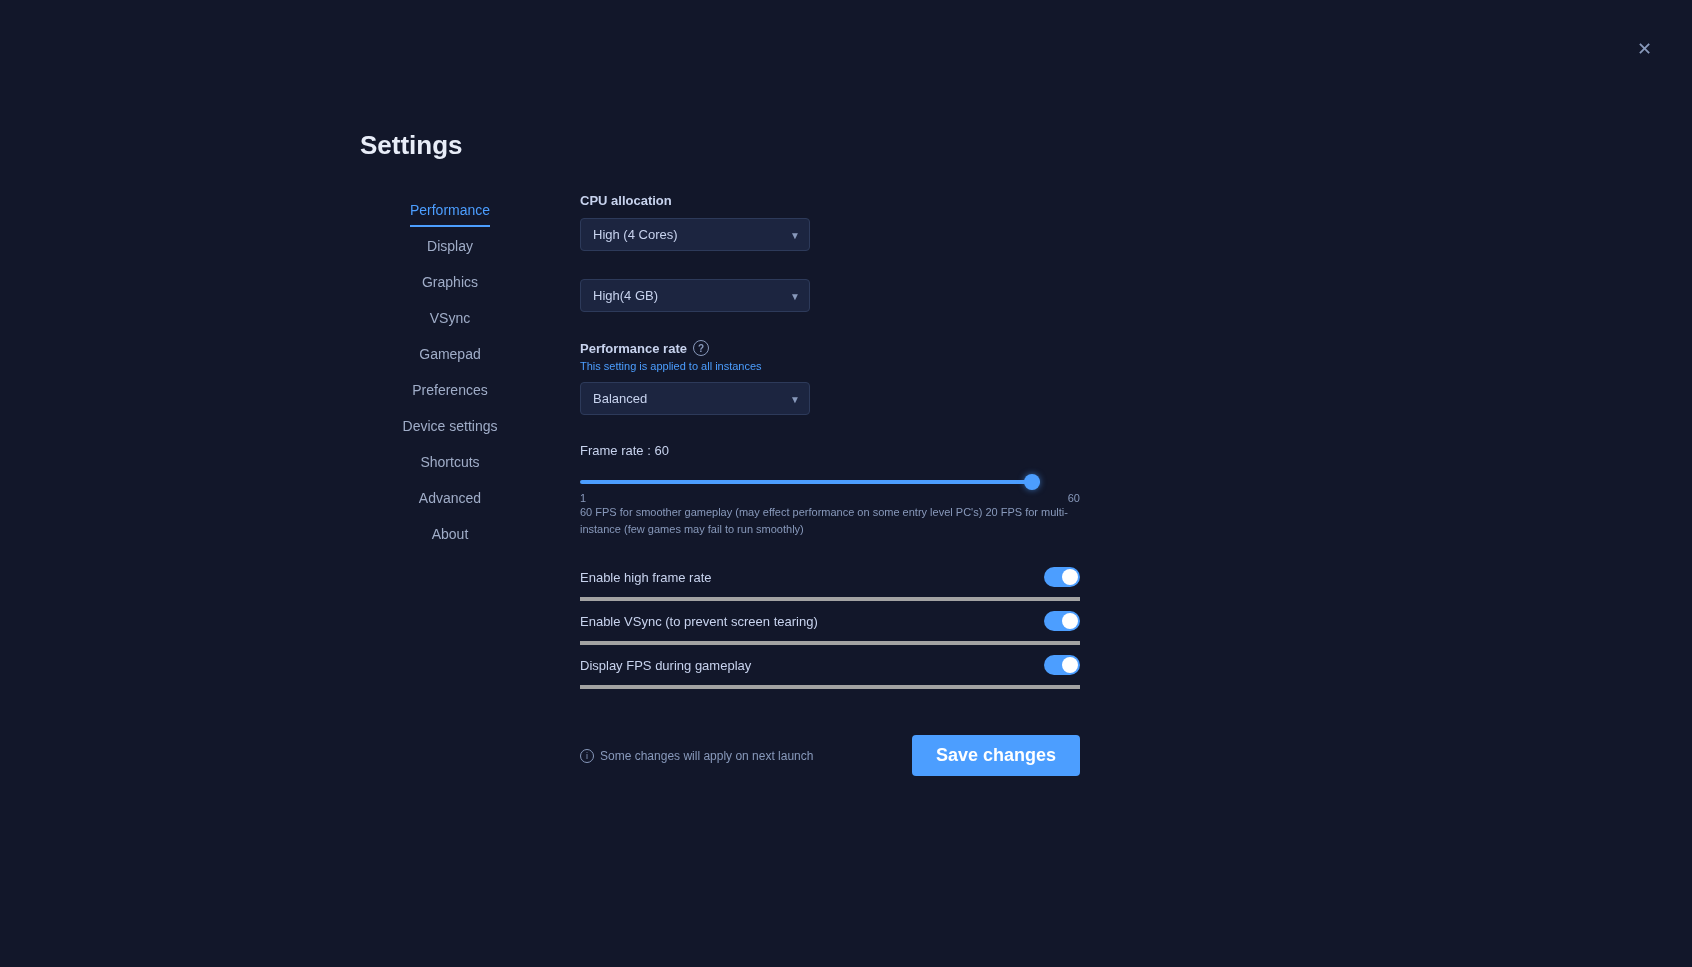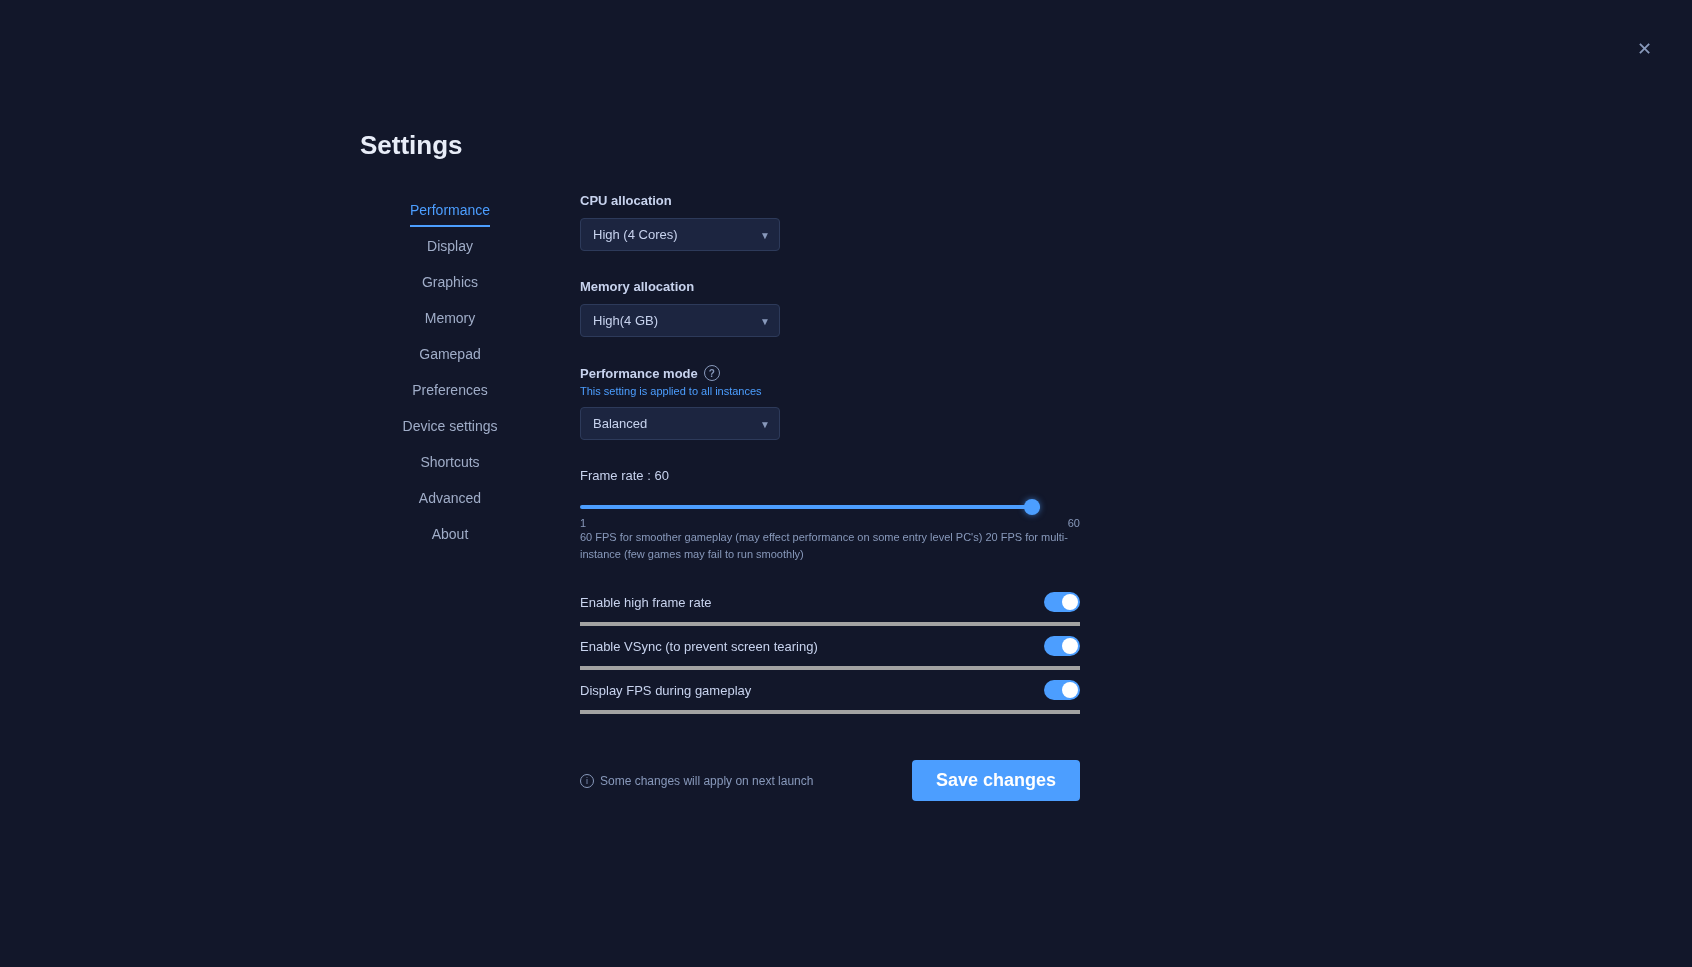--- a/index.html
+++ b/index.html
@@ -76,21 +76,21 @@
 
     .section-label {
       font-size: 13px;
       font-weight: 600;
       color: #c8d3ee;
       margin-bottom: 10px;
     }
 
     .select-wrapper {
       position: relative;
-      width: 200px;
+      width: 230px;
     }
 
     .select-dropdown {
       width: 100%;
       background-color: #1c2540;
       border: 1px solid #2d3a5a;
       border-radius: 4px;
       color: #c8d3ee;
       font-size: 13px;
       padding: 8px 32px 8px 12px;
@@ -281,52 +281,51 @@
   <div>
     <div class="page-title">Settings</div>
 
     <div style="display:flex; flex-direction:row; gap:0;">
 
       <nav class="sidebar">
 
       <div class="sidebar-item active">Performance</div>
           <div class="sidebar-item">Display</div>
           <div class="sidebar-item">Graphics</div>
-          <div class="sidebar-item">Memory</div>
+          <div class="sidebar-item">VSync</div>
           <div class="sidebar-item">Gamepad</div>
           <div class="sidebar-item">Preferences</div>
           <div class="sidebar-item">Device settings</div>
           <div class="sidebar-item">Shortcuts</div>
           <div class="sidebar-item">Advanced</div>
           <div class="sidebar-item">About</div>
         </nav>
 
       <div class="content-panel">
 
         <div class="section">
           <div class="section-label">CPU allocation</div>
           <div class="select-wrapper">
             <select class="select-dropdown">
             <option>Low (1 Core)</option><option>Medium (2 Cores)</option><option selected="">High (4 Cores)</option><option>Very High (6 Cores)</option></select>
             <span class="select-arrow">▼</span>
           </div>
         </div>
 
         <div class="section">
-          <div class="section-label">Memory allocation</div>
           <div class="select-wrapper">
             <select class="select-dropdown">
             <option>Low (1 GB)</option><option>Medium (2 GB)</option><option selected="">High(4 GB)</option><option>Very High (8 GB)</option></select>
             <span class="select-arrow">▼</span>
           </div>
         </div>
 
         <div class="section">
           <div class="performance-mode-label">
-            <span>Performance mode</span>
+            <span>Performance rate</span>
             <div class="help-icon">?</div>
           </div>
           <div class="applied-note">This setting is applied to all instances</div>
           <div class="select-wrapper">
             <select class="select-dropdown">
             <option>Power saving</option><option selected="">Balanced</option><option>High performance</option></select>
             <span class="select-arrow">▼</span>
           </div>
         </div>
 

